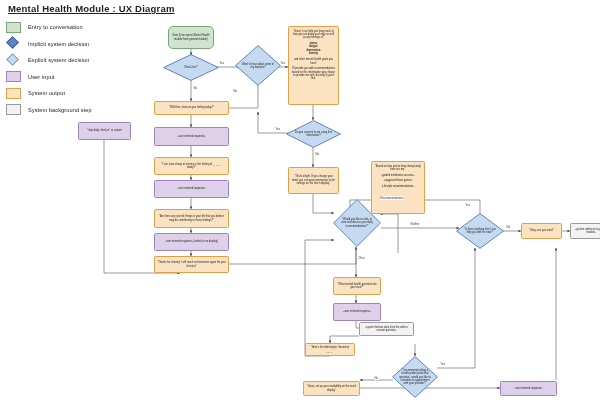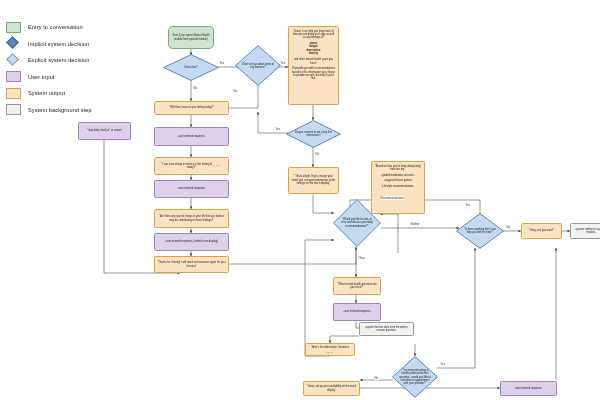--- a/index.html
+++ b/index.html
@@ -163,20 +163,21 @@
     display: block;
     line-height: 1.35;
   }
   .spacer { display: block; height: 2.2px; }
 </style>
 </head>
 <body>
 
 <div id="canvas">
 
+  <div class="title">Mental Health Module : UX Diagram</div>
 
   <div class="legend">
     <div class="legend-row">
       <span class="legend-swatch" style="background:#cfe3cf;border-color:#7aa77a;"></span>
       <span class="legend-label">Entry to conversation</span>
     </div>
     <div class="legend-row">
       <span class="legend-swatch diamond">
         <i style="background:#5b87c6;border:1px solid #3c6196;"></i>
       </span>

